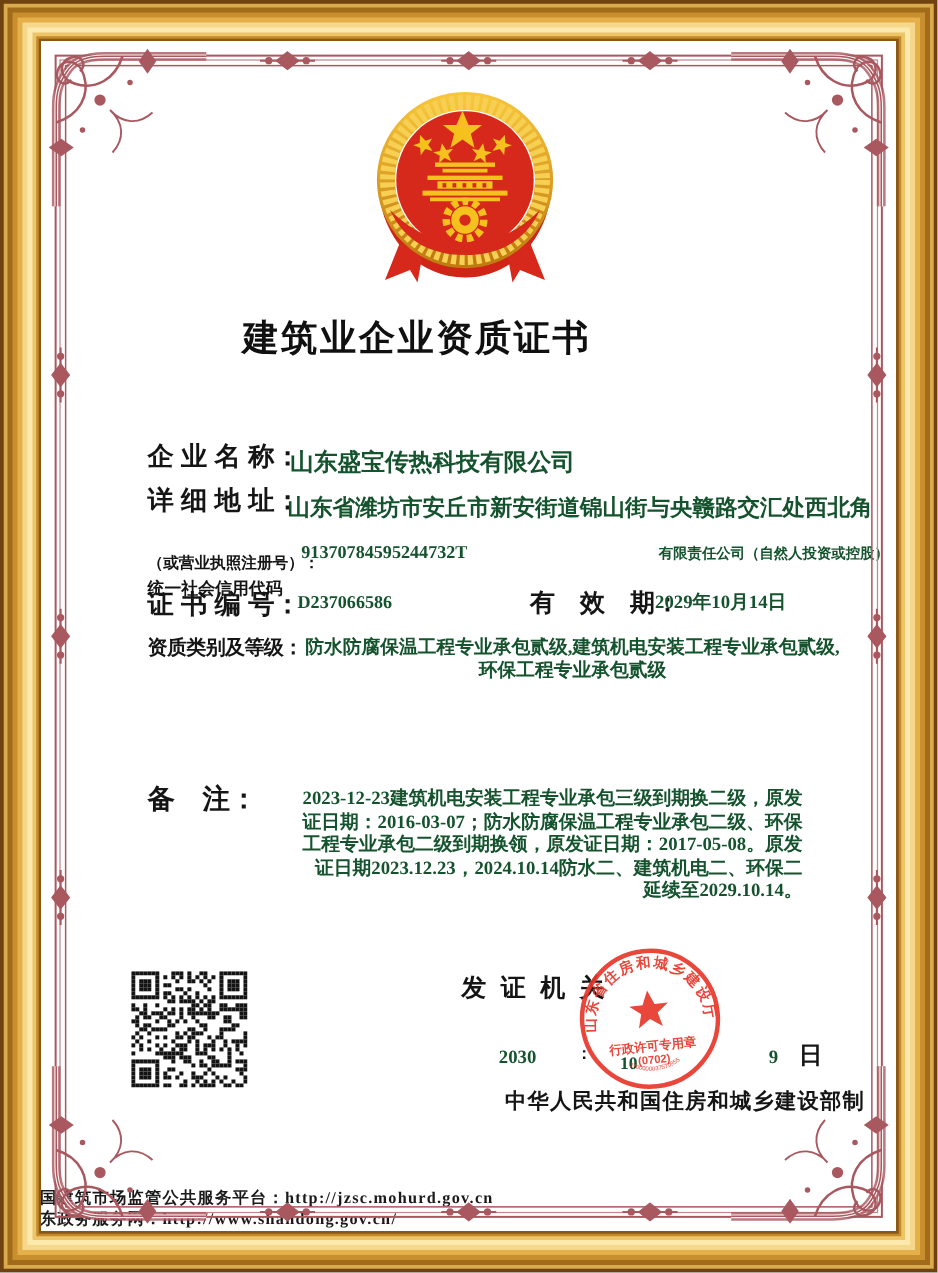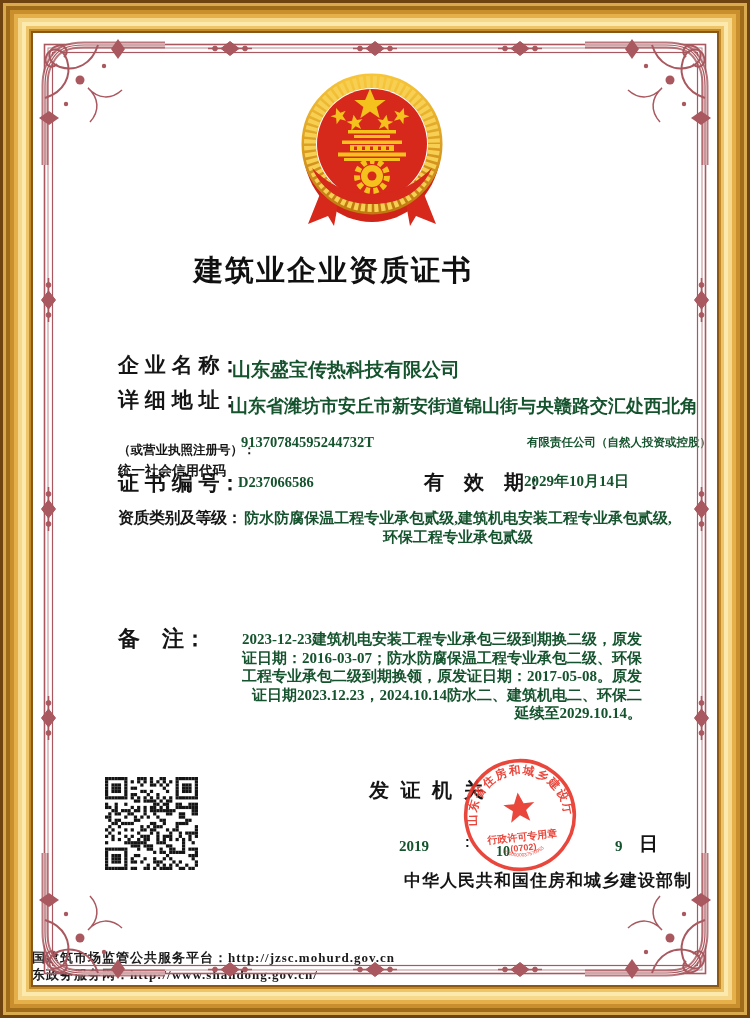--- a/index.html
+++ b/index.html
@@ -547,21 +547,21 @@
       <rect x="60.93" y="89.79" width="3.21" height="3.21" fill="#141414"></rect>
       <rect x="64.14" y="89.79" width="3.21" height="3.21" fill="#141414"></rect>
       <rect x="73.76" y="89.79" width="3.21" height="3.21" fill="#141414"></rect>
       <rect x="76.97" y="89.79" width="3.21" height="3.21" fill="#141414"></rect>
       <rect x="83.38" y="89.79" width="3.21" height="3.21" fill="#141414"></rect>
       <rect x="86.59" y="89.79" width="3.21" height="3.21" fill="#141414"></rect>
     </svg>
 
   <div class="abs lbl" style="left:369px; top:777px; font-size:20px; letter-spacing:3px;">发 证 机 关</div>
 
-  <div class="abs val" style="left:399px; top:838px; font-size:15px;">2019</div>
+  <div class="abs val" style="left:399px; top:838px; font-size:15px;">2030</div>
   <div class="abs lbl" style="left:465px; top:834px; font-size:14px;">:</div>
   <div class="abs val" style="left:496px; top:844px; font-size:14px;">10</div>
   <div class="abs val" style="left:615px; top:838px; font-size:15px;">9</div>
   <div class="abs lbl" style="left:639px; top:831px; font-size:19px;">日</div>
 
   <div class="abs lbl" style="left:404px; top:869px; font-size:17px; letter-spacing:1px;">中华人民共和国住房和城乡建设部制</div>
 
   <svg class="abs seal" viewBox="0 0 110 110">
     <g transform="rotate(-6 55 55)">
       <defs>

